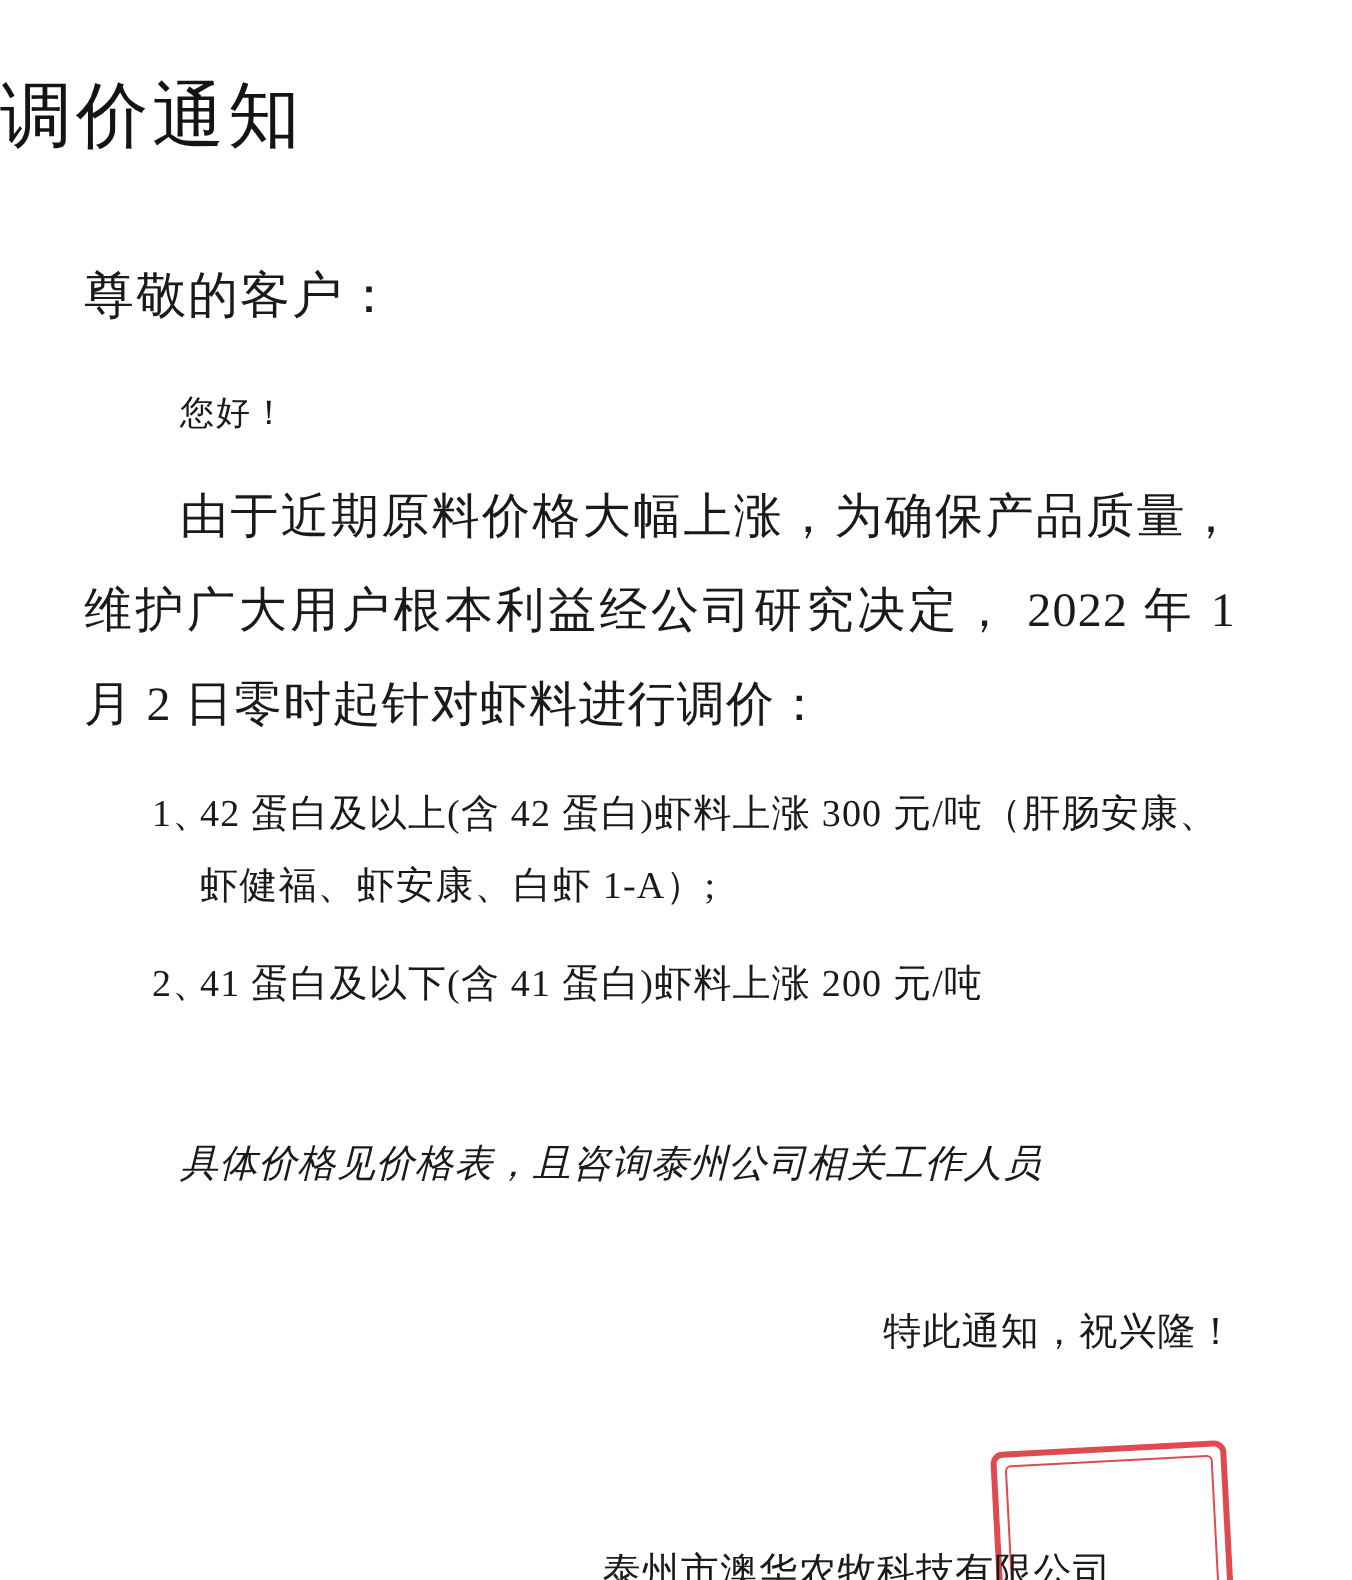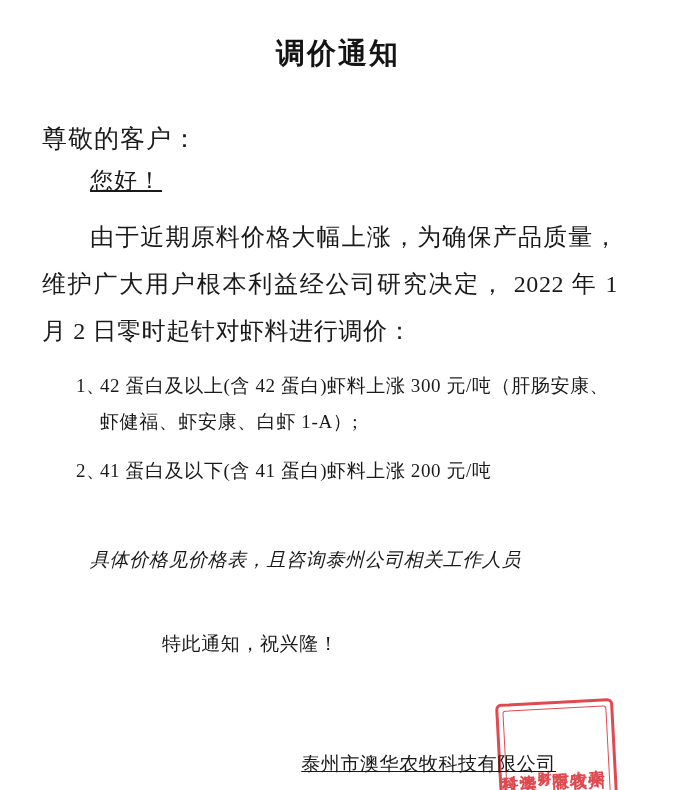--- a/index.html
+++ b/index.html
@@ -15,43 +15,42 @@
     overflow: hidden;
   }
   .page {
     position: relative;
     width: 676px;
     height: 790px;
     box-sizing: border-box;
     padding: 0;
   }
   .doc-title {
-    text-align: center;
-    font-size: 29px;
-    font-weight: bold;
+    text-align: left;
+    font-size: 36px;
+    font-weight: normal;
     letter-spacing: 2px;
     margin: 34px 0 0 0;
     color: #141414;
   }
   .body-block {
     margin: 0;
     padding: 0 58px 0 42px;
   }
   .salutation {
     font-size: 25px;
     margin-top: 48px;
     margin-bottom: 0;
     letter-spacing: 1px;
   }
   .greeting {
-    font-size: 23px;
-    margin-top: 10px;
+    font-size: 17px;
+    margin-top: 31px;
     margin-left: 48px;
     letter-spacing: 1px;
-    text-decoration: underline;
   }
   .para {
     font-size: 24px;
     line-height: 1.95;
     margin-top: 18px;
     text-indent: 2em;
     text-align: justify;
     letter-spacing: 0.6px;
   }
   .list {
@@ -80,21 +79,21 @@
   .closing-1 {
     font-size: 19px;
     margin-top: 58px;
     margin-left: 48px;
     letter-spacing: 0.6px;
     font-style: italic;
   }
   .closing-2 {
     font-size: 19px;
     margin-top: 58px;
-    text-align: left;
+    text-align: right;
     padding-left: 120px;
     letter-spacing: 0.6px;
     font-family: Liberation Mono, monospace;
   }
   .signature-area {
     position: relative;
     margin-top: 52px;
     height: 130px;
   }
   .sign-company {

